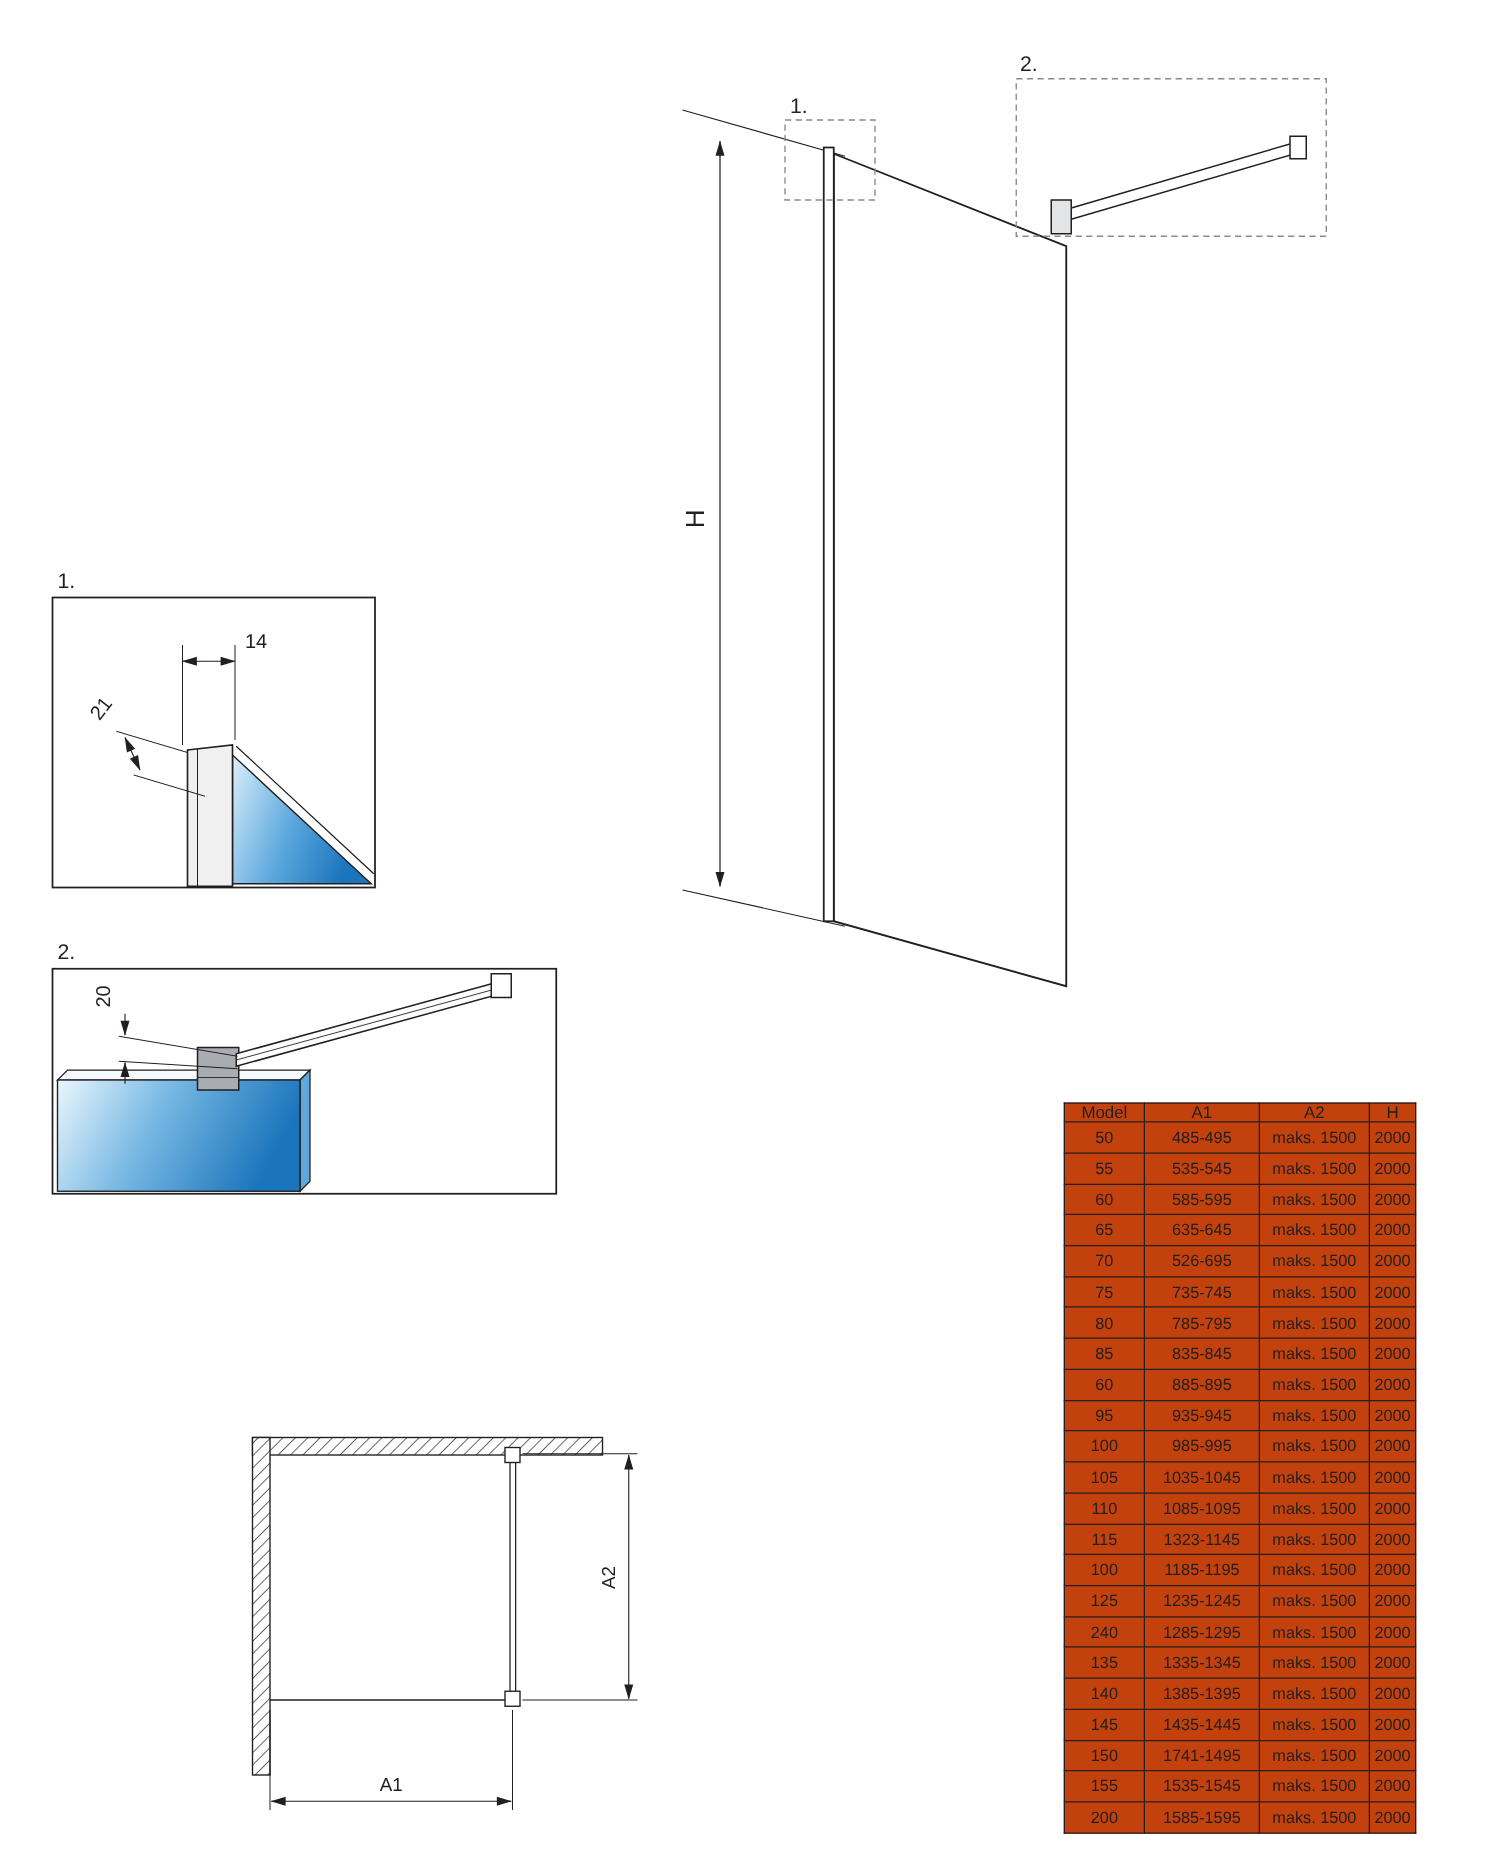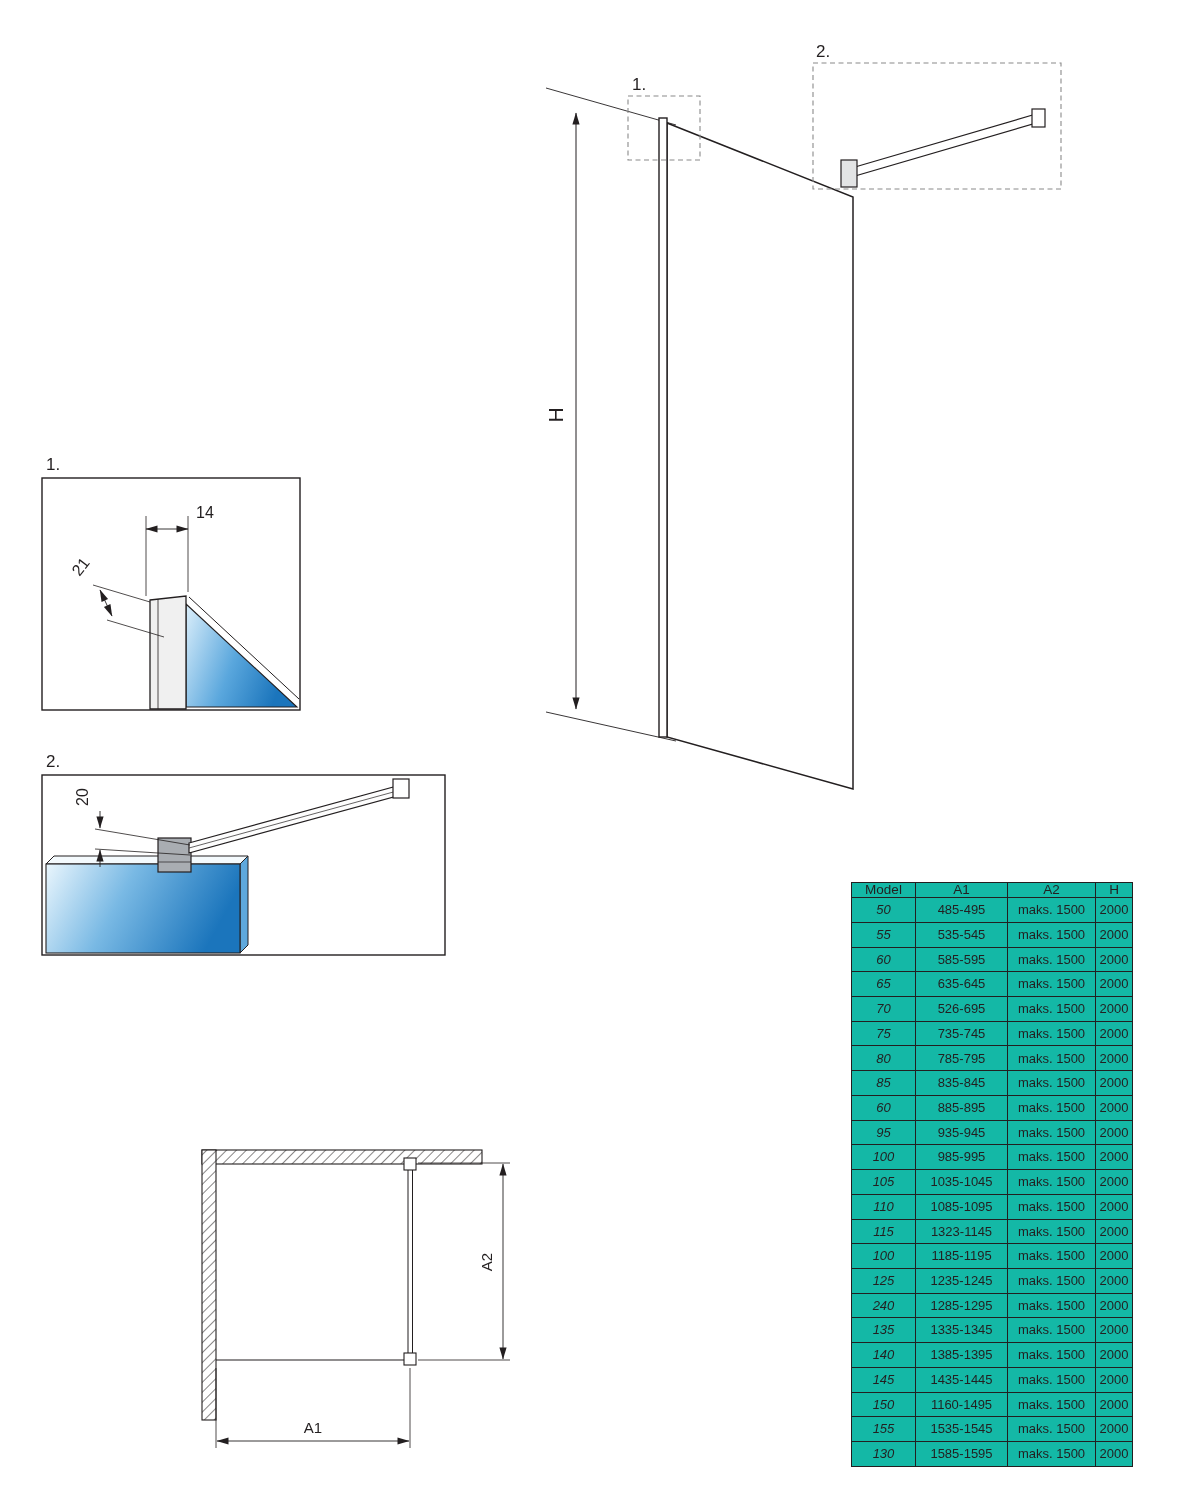--- a/index.html
+++ b/index.html
@@ -1,25 +1,25 @@
 <!DOCTYPE html>
 <html><head>
 <meta charset="utf-8">
 <style>
   html,body{margin:0;padding:0;background:#fff;}
   body{width:1204px;height:1500px;font-family:"Liberation Sans",sans-serif;}
   #canvas{position:relative;width:1204px;height:1500px;background:#fff;overflow:hidden;}
   #line-art{position:absolute;left:0;top:0;}
   .svg-label{fill:#231f20;font-family:"Liberation Sans",sans-serif;}
   #spec-table-wrap{position:absolute;left:851px;top:882px;}
-  table#spec-table{border-collapse:collapse;table-layout:fixed;width:281px;height:585px;background:#14b8a6;}
+  table#spec-table{border-collapse:collapse;table-layout:fixed;width:281px;height:585px;background:#c2410c;}
   #spec-table th,#spec-table td{border:1px solid #231f20;text-align:center;vertical-align:middle;
     font-size:13px;color:#231f20;padding:0 2px;line-height:1.05;overflow:hidden;white-space:nowrap;}
   #spec-table th{font-weight:400;font-size:13.5px;}
-  #spec-table td.model-col{font-style:italic;}
+  #spec-table td.model-col{}
 </style>
 </head>
 <body>
 
 <div id="canvas">
 
   <svg id="line-art" width="1204" height="1500" viewBox="0 0 1204 1500">
     <defs>
       <marker id="mE" markerWidth="14" markerHeight="10" refX="12.5" refY="5" orient="auto" markerUnits="userSpaceOnUse">
         <path d="M13,5 L1,1.4 L1,8.6 Z" fill="#231f20"></path>
@@ -258,32 +258,32 @@
             <td>2000</td>
           </tr>
           <tr>
             <td class="model-col">145</td>
             <td>1435-1445</td>
             <td>maks. 1500</td>
             <td>2000</td>
           </tr>
           <tr>
             <td class="model-col">150</td>
-            <td>1160-1495</td>
+            <td>1741-1495</td>
             <td>maks. 1500</td>
             <td>2000</td>
           </tr>
           <tr>
             <td class="model-col">155</td>
             <td>1535-1545</td>
             <td>maks. 1500</td>
             <td>2000</td>
           </tr>
           <tr>
-            <td class="model-col">130</td>
+            <td class="model-col">200</td>
             <td>1585-1595</td>
             <td>maks. 1500</td>
             <td>2000</td>
           </tr>
         </tbody>
     </table>
   </div>
 
 </div>
 

